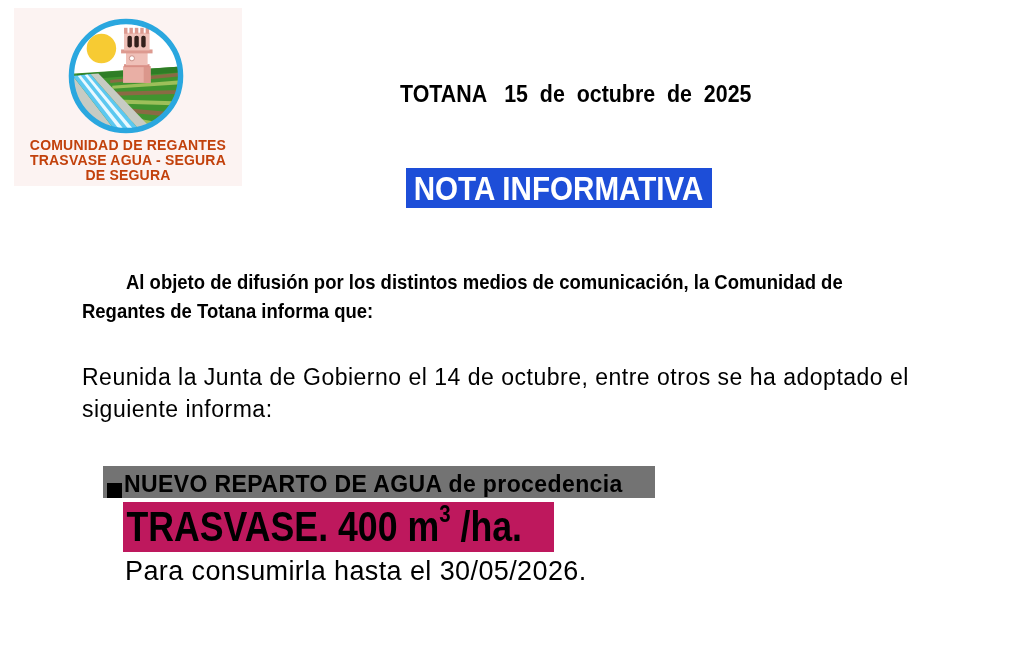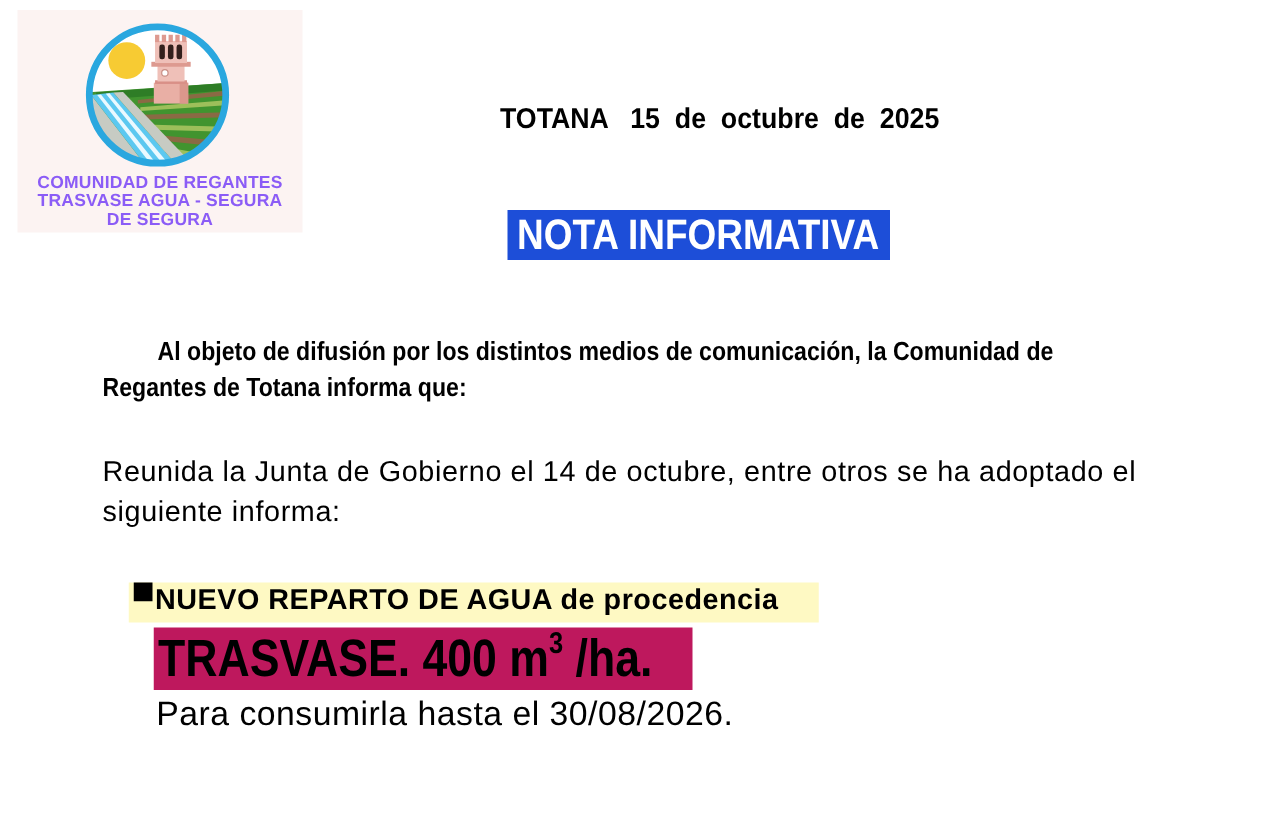--- a/index.html
+++ b/index.html
@@ -6,21 +6,21 @@
   #page{
     position:relative;width:1024px;height:668px;background:#FFFFFF;
     font-family:"Liberation Sans",sans-serif;color:#000;overflow:hidden;
     margin:0 auto;
   }
   
   #logo-block{position:absolute;left:14px;top:8px;width:228px;height:178px;background:#FCF3F2;}
   #logo-svg{position:absolute;left:53px;top:9px;width:118px;height:118px;}
   #logo-caption{
     position:absolute;left:0;top:130px;width:228px;text-align:center;
-    color:#8b5cf6;font-weight:bold;font-size:14px;line-height:15px;letter-spacing:.2px;
+    color:#c2410c;font-weight:bold;font-size:14px;line-height:15px;letter-spacing:.2px;
   }
   
   #date-line{
     position:absolute;left:400px;top:81px;font-size:23px;font-weight:bold;
     white-space:pre;transform:scaleX(.93);transform-origin:left top;
   }
   #title-banner{
     position:absolute;left:406px;top:168px;width:306px;height:40px;background:#1d4ed8;
     display:flex;align-items:center;justify-content:center;
   }
@@ -30,22 +30,22 @@
   }
   
   .para{position:absolute;left:82px;}
   .para .line{white-space:pre;}
   #para1{top:267px;font-size:21px;font-weight:bold;line-height:29px;
          transform:scaleX(.88);transform-origin:left top;}
   #para1 .line.first{padding-left:50px;}
   #para2{top:361px;font-size:23px;line-height:32px;letter-spacing:.5px;}
   
   #hl-line1{
-    position:absolute;left:103px;top:466px;width:552px;height:32px;background:#fef9c3;
-    display:flex;align-items:flex-start;
+    position:absolute;left:103px;top:466px;width:552px;height:32px;background:#737373;
+    display:flex;align-items:flex-end;
   }
   #hl-line1 .bullet{
     display:inline-block;width:15px;height:15px;background:#000;margin:0 2px 0 4px;flex:0 0 auto;
   }
   #hl-line1 .txt{font-size:23px;font-weight:bold;letter-spacing:.4px;white-space:nowrap;}
   #hl-line2{
     position:absolute;left:123px;top:502px;width:431px;height:50px;background:#be185d;
     display:flex;align-items:center;
   }
   #hl-line2 .txt{
@@ -138,15 +138,15 @@
 
   <div id="hl-line1">
     <span class="bullet"></span>
     <span class="txt">NUEVO REPARTO DE AGUA de procedencia</span>
   </div>
 
   <div id="hl-line2">
     <span class="txt"><span>TRASVASE. 400 m</span><sup>3</sup><span> /ha.</span></span>
   </div>
 
-  <div id="line3">Para consumirla hasta el 30/08/2026.</div>
+  <div id="line3">Para consumirla hasta el 30/05/2026.</div>
 
 </div>
 
 </body></html>

